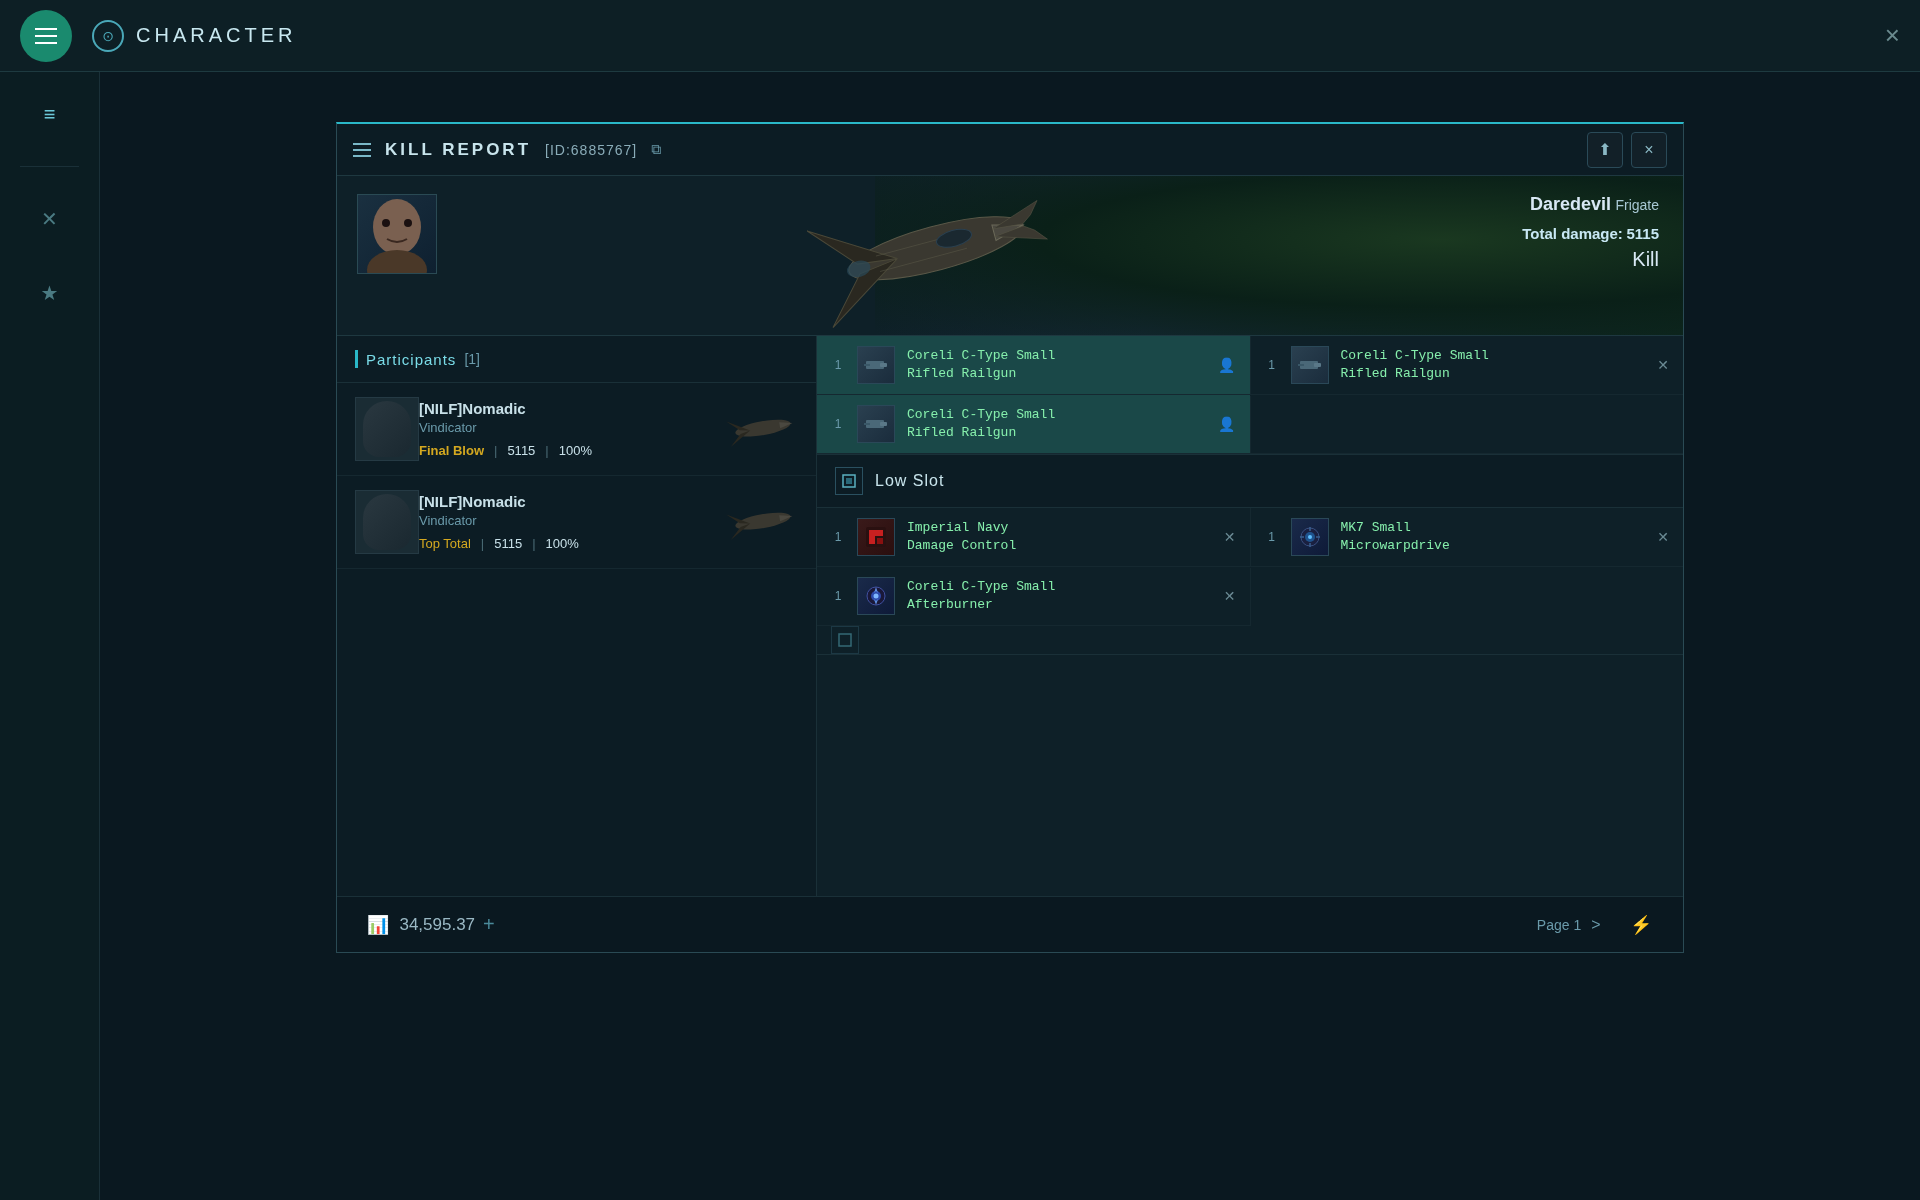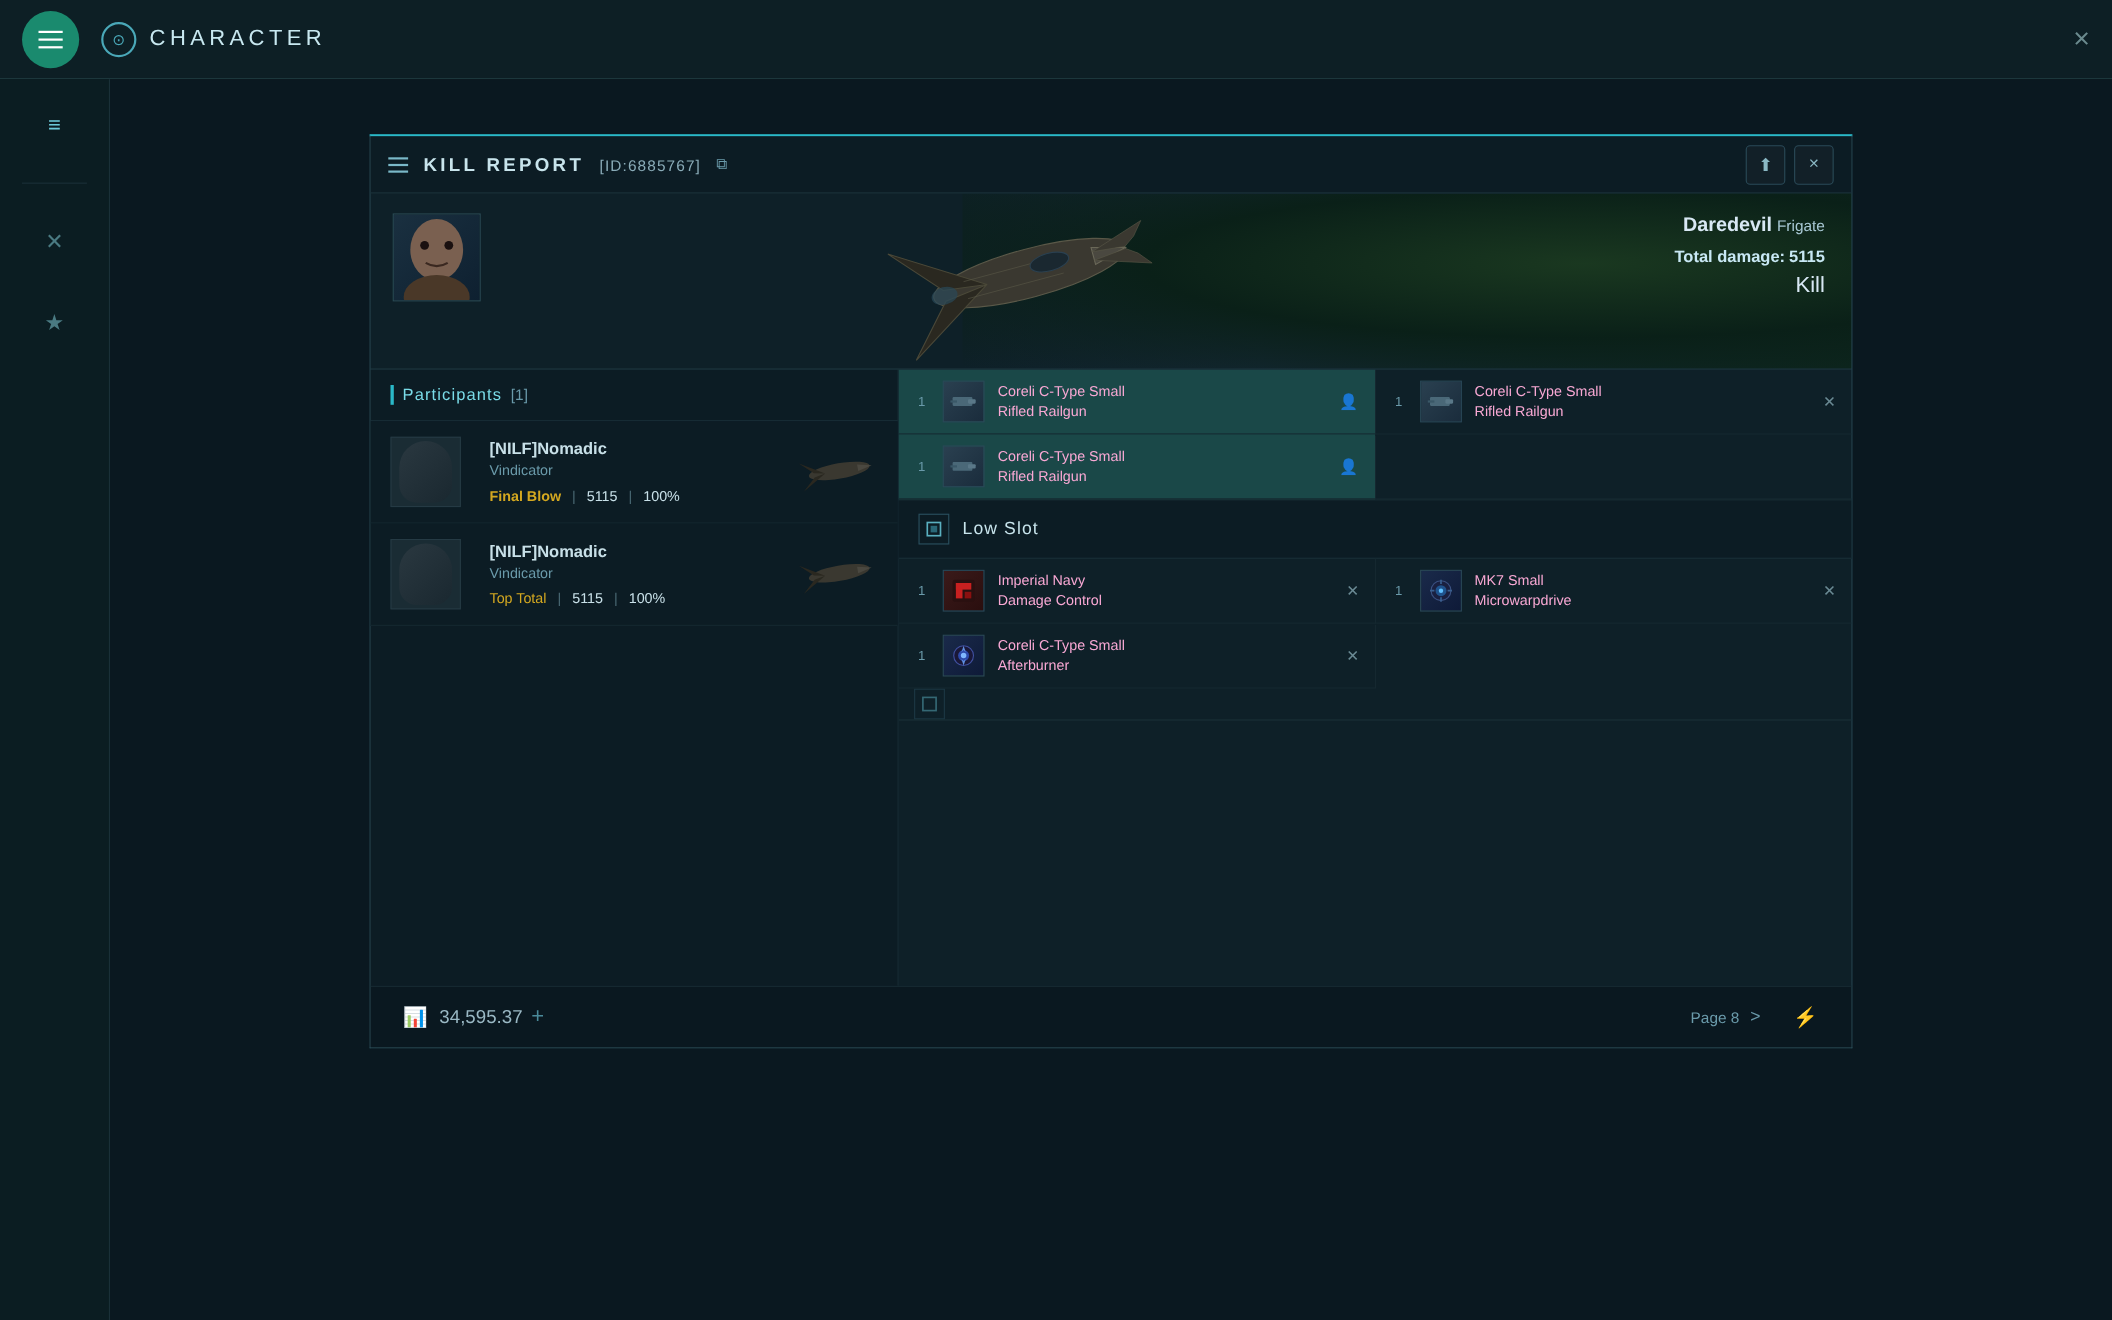--- a/index.html
+++ b/index.html
@@ -348,21 +348,21 @@
     .section-count {
       font-size: 14px;
       color: #6a9aaa;
     }
 
     .participant-item {
       display: flex;
       align-items: center;
       padding: 14px 18px;
       border-bottom: 1px solid #152830;
-      gap: 26px;
+      gap: 0;
       background: #0c1c24;
     }
     .participant-avatar {
       width: 64px;
       height: 64px;
       background: #1a2c34;
       border: 1px solid #253a44;
       flex-shrink: 0;
       display: flex;
       align-items: center;
@@ -478,22 +478,23 @@
       height: 38px;
       background: #1a3040;
       border: 1px solid #2a4858;
       flex-shrink: 0;
       display: flex;
       align-items: center;
       justify-content: center;
     }
     .module-name {
       font-size: 13px;
-      color: #f9a8d4;
+      color: #86efac;
       line-height: 1.4;
+      font-family: Liberation Mono, monospace;
     }
     .module-actions {
       margin-left: auto;
       display: flex;
       gap: 6px;
       align-items: center;
     }
     .module-person-icon {
       color: #3a7888;
       font-size: 14px;
@@ -870,21 +871,21 @@
           </div>
 
         </div>
       </div>
 
       <div class="bottom-bar">
         <span class="bottom-icon">📊</span>
         <span class="bottom-value">34,595.37</span>
         <span class="bottom-add">+</span>
         <div class="bottom-pagination">
-          <span class="page-label">Page 8</span>
+          <span class="page-label">Page 1</span>
           <span class="page-next">&gt;</span>
           <span class="filter-icon">⚡</span>
         </div>
       </div>
 
     </div>
   </div>
 </div>
 
 </body></html>

